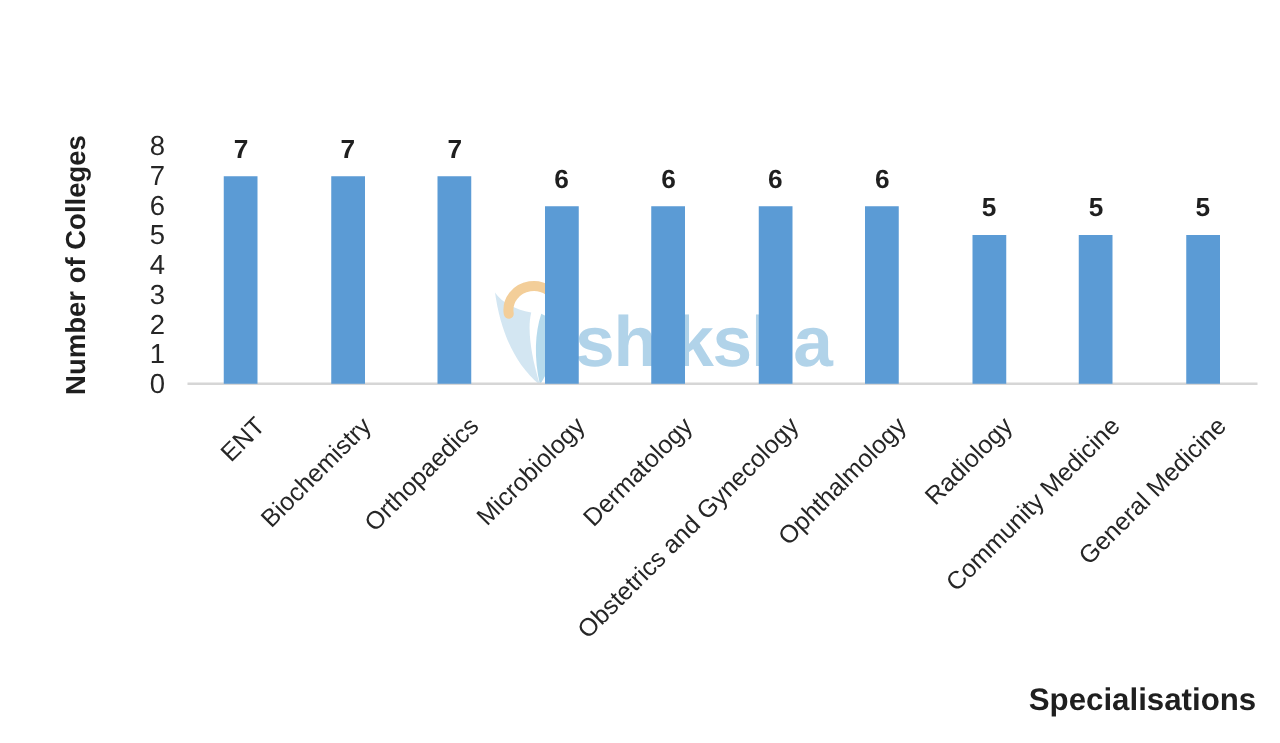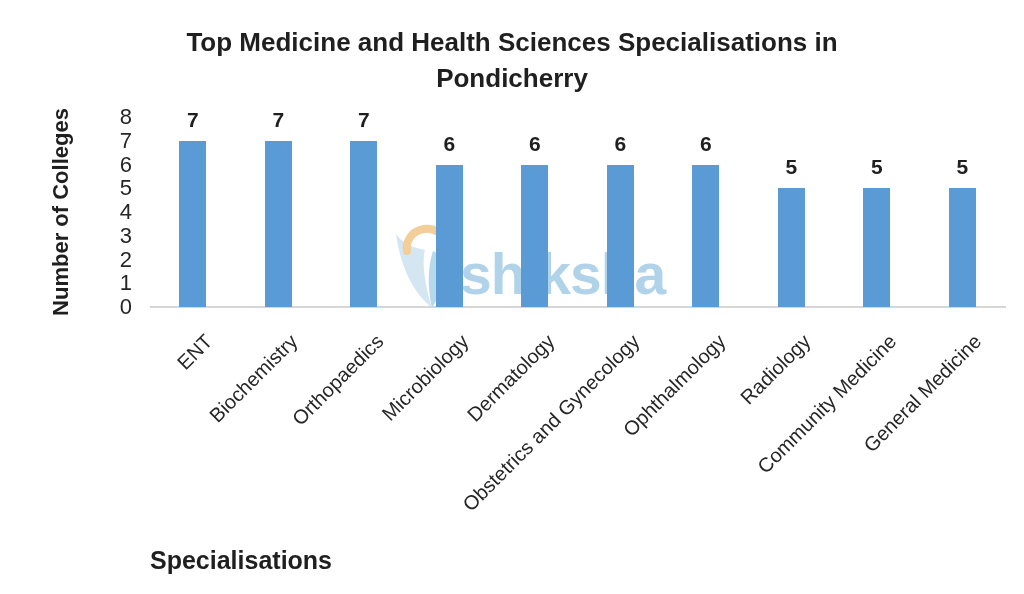--- a/index.html
+++ b/index.html
@@ -27,21 +27,21 @@
     text-align:center;
     font-weight:bold;
     font-size:22px;
     transform:rotate(-90deg);
     color:#1f1f1f;
     white-space:nowrap;
   }
   .x-title{
     position:absolute;
     left:150px;top:546px;width:855px;
-    text-align:left;
+    text-align:right;
     font-weight:bold;
     font-size:25px;
     color:#1f1f1f;
   }
   .watermark{
     position:absolute;left:0;top:0;width:1024px;height:594px;
     opacity:0.9;
     z-index:1;
   }
   .wm-logo{position:absolute;left:392px;top:220px;}
@@ -86,24 +86,20 @@
 
   <div class="watermark">
     <svg class="wm-logo" width="72" height="90" viewBox="0 0 72 90">
       <path d="M4 14 C8 42 18 70 40 88 C32 62 30 42 33 30 C22 28 10 23 4 14 Z" fill="#CFE4F1"></path>
       <path d="M40 88 C54 64 62 42 70 28 C60 34 49 36 41 31 C36 46 35 66 40 88 Z" fill="#AFD6EA"></path>
       <path d="M15 31 A20 19 0 1 1 55 25" fill="none" stroke-width="8" stroke-linecap="round" stroke="#F2C98F"></path>
     </svg>
     <span class="wm-text" style="color: rgb(169, 207, 231);">shiksha</span>
   </div>
 
-  <div class="chart-title">
-    <div>Top Medicine and Health Sciences Specialisations in</div>
-    <div>Pondicherry</div>
-  </div>
 
   <div class="y-title">Number of Colleges</div>
 
   <div class="axis-line" style="background: rgb(214, 214, 214);"></div>
 
   <div id="plot">
       <div class="y-tick" style="left: 86px; top: 294px;">0</div>
       <div class="y-tick" style="left: 86px; top: 270.25px;">1</div>
       <div class="y-tick" style="left: 86px; top: 246.5px;">2</div>
       <div class="y-tick" style="left: 86px; top: 222.75px;">3</div>

